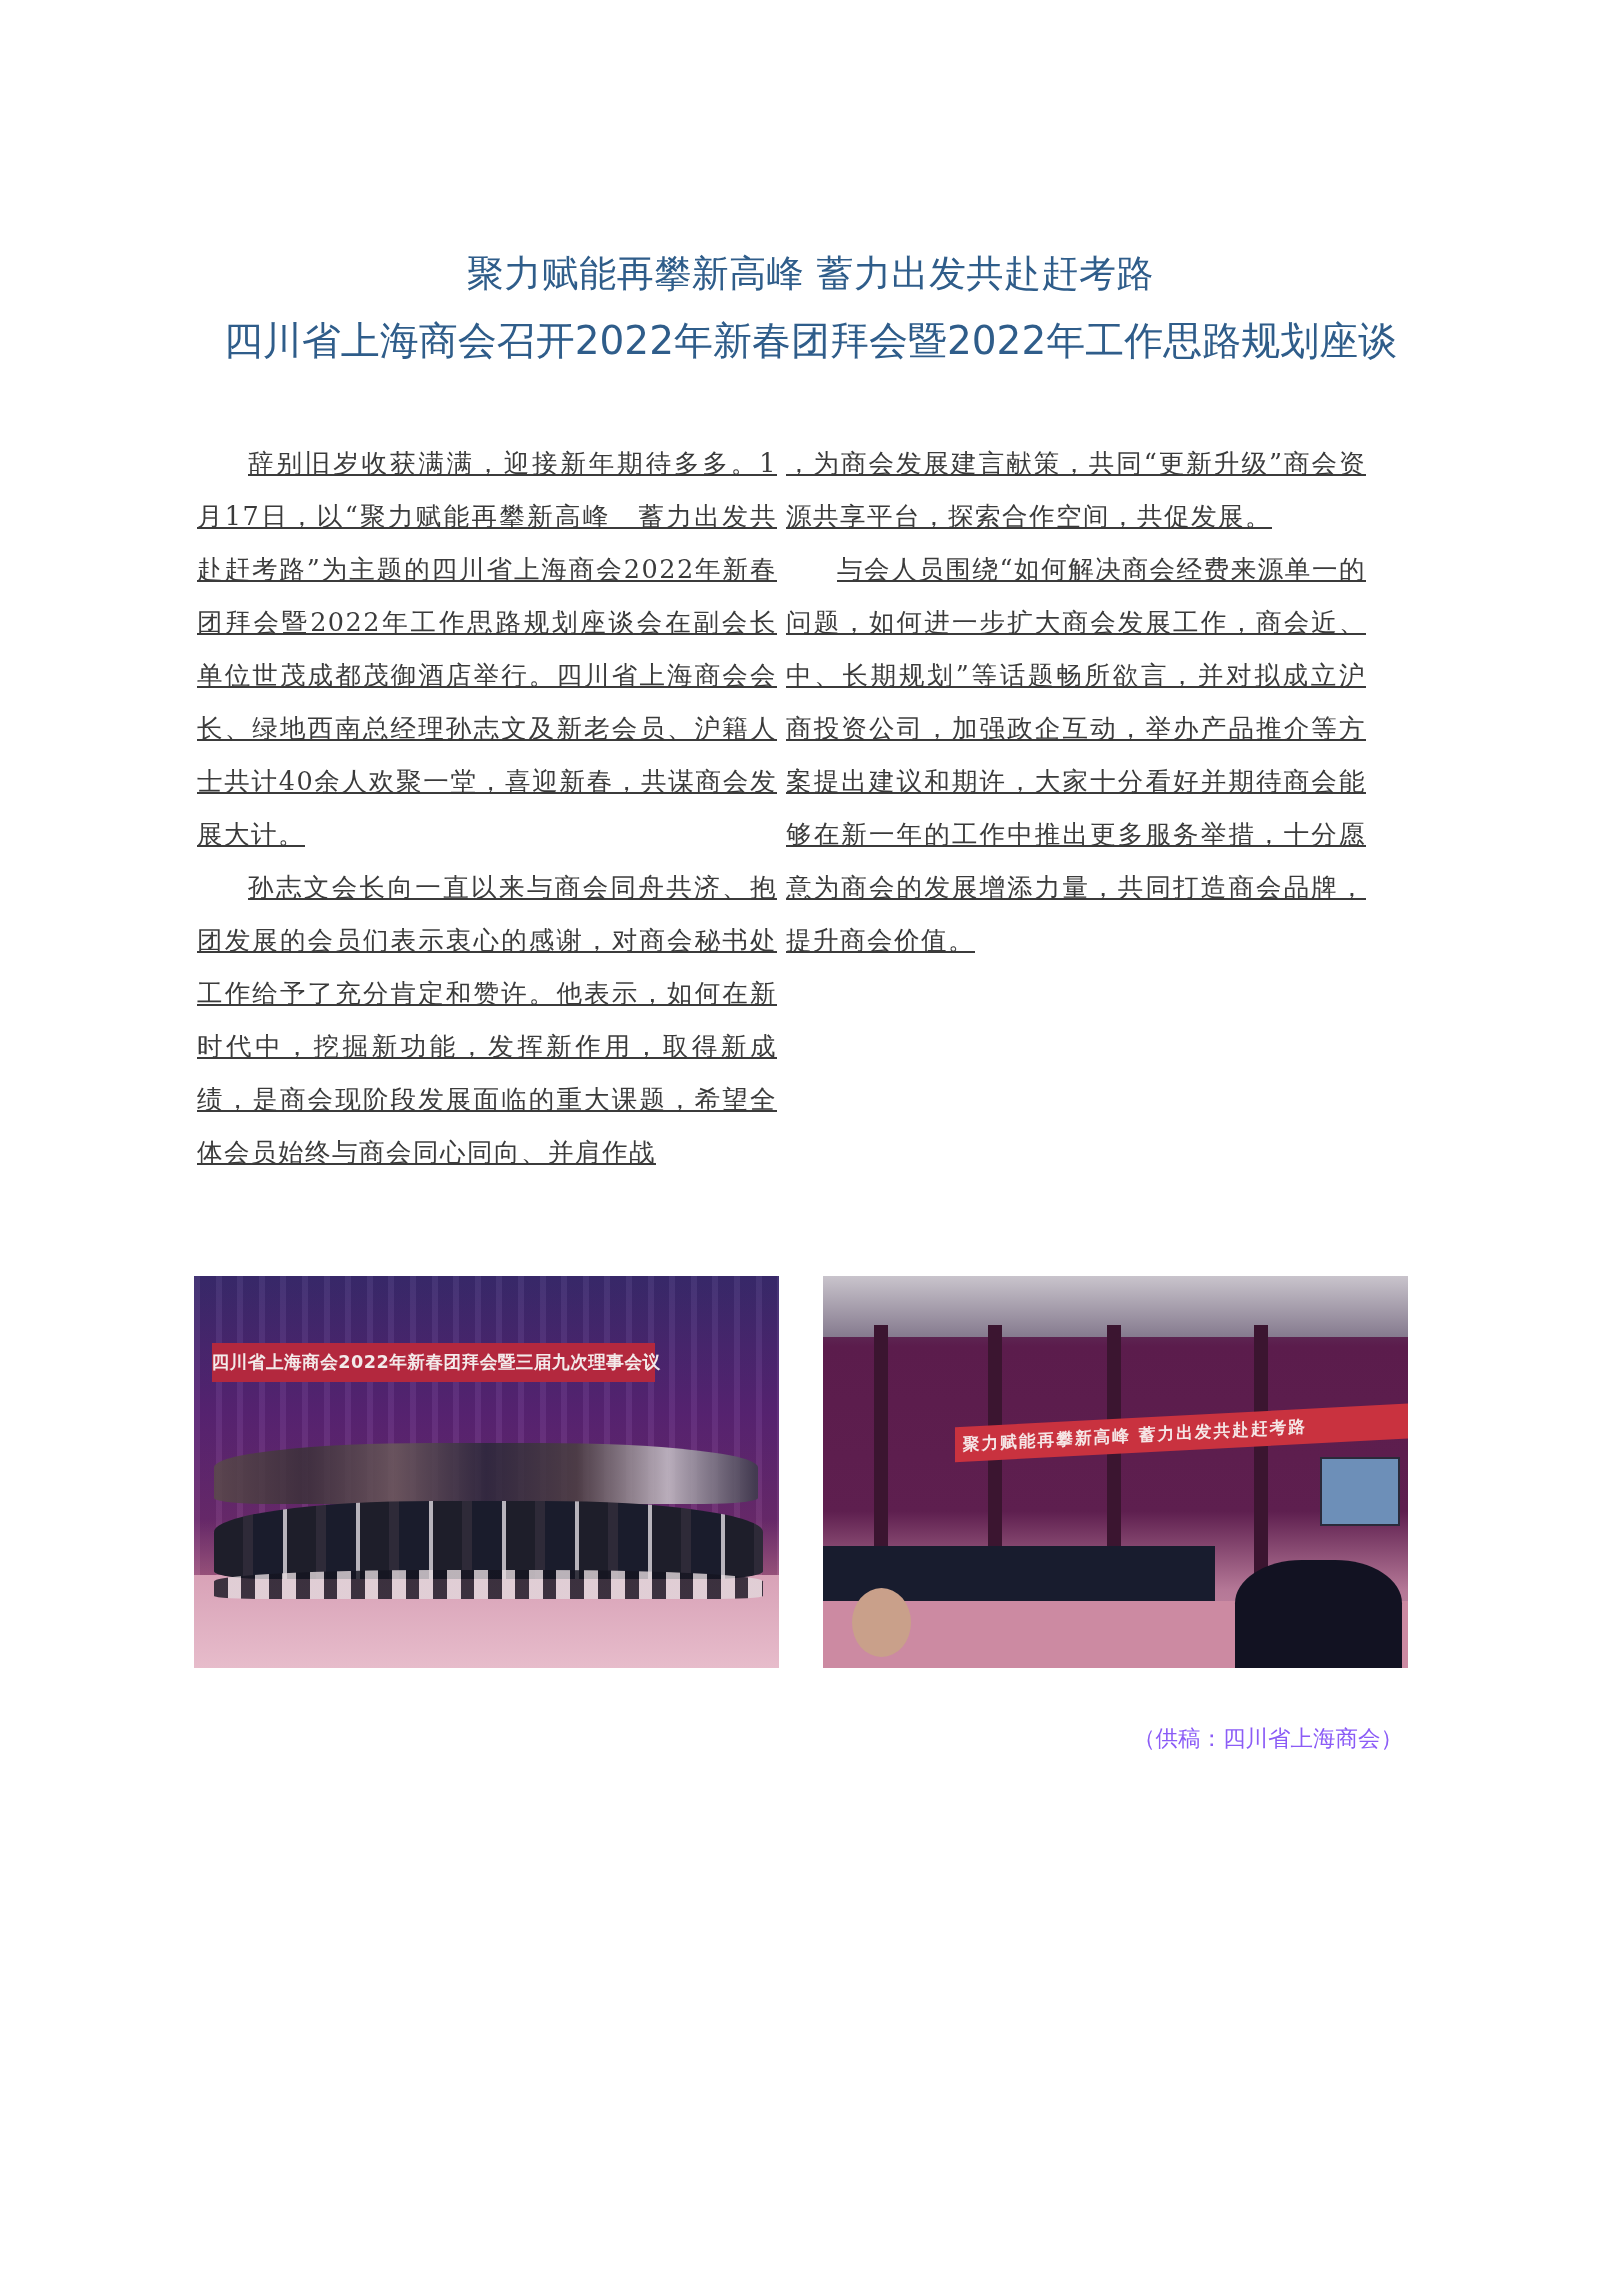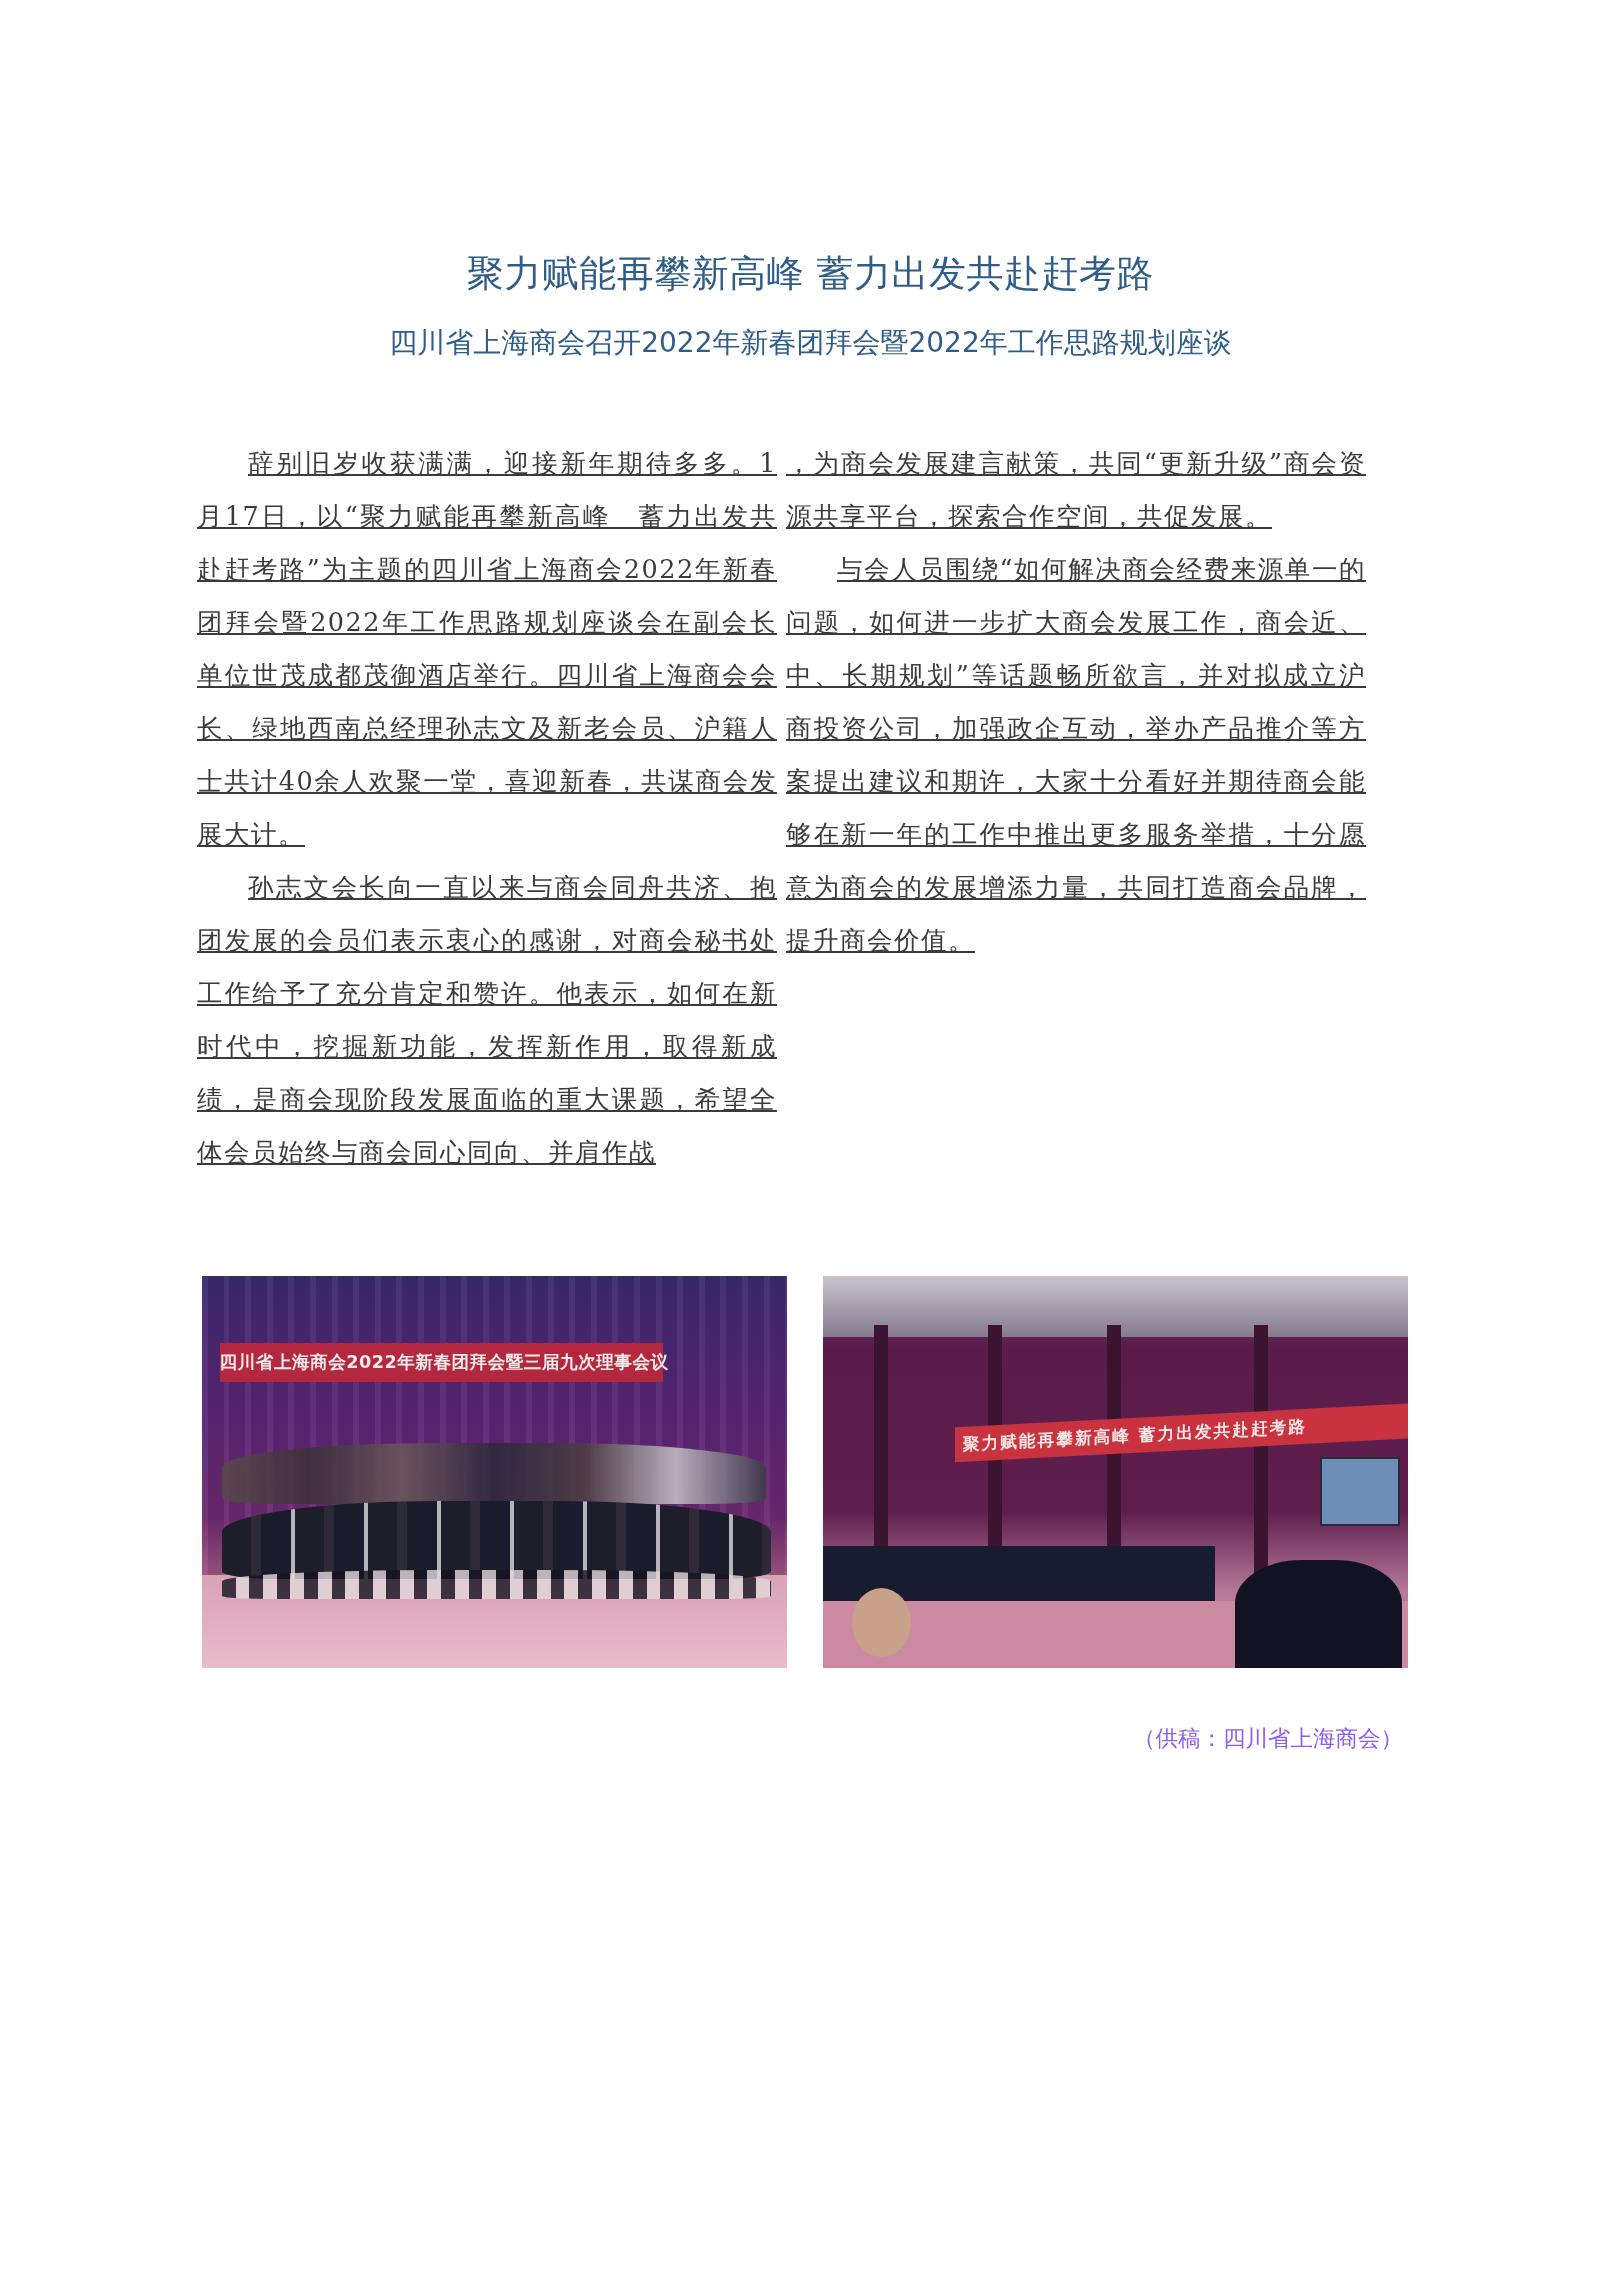--- a/index.html
+++ b/index.html
@@ -2,29 +2,29 @@
 <html><head>
   <meta charset="utf-8">
   <style>
     html, body { margin: 0; padding: 0; background: #ffffff; }
     body { width: 1621px; height: 2293px; position: relative; overflow: hidden;
       font-family: "DejaVu Serif", "Liberation Serif", serif; color: #3a3a3a; }
     .title { position: absolute; left: 0; width: 1621px; text-align: center;
       font-family: "DejaVu Sans", "Liberation Sans", sans-serif; color: #2f5d8a;
       font-size: 37px; letter-spacing: 0.5px; white-space: nowrap; }
     #t1 { top: 249px; }
-    #t2 { top: 314px; font-size: 28px; letter-spacing: 0px; margin-top: 10px; }
+    #t2 { top: 314px; font-size: 39px; letter-spacing: 0px; }
     .col { position: absolute; top: 437px; width: 580px; font-size: 25.5px;
       line-height: 53px; text-align: justify; color: #3b3b3b; letter-spacing: 1.5px; }
     #colL { left: 197px; }
     #colR { left: 786px; }
     .col p { margin: 0; text-indent: 2em; text-decoration: underline; }
     .col p.cont { text-indent: 0; }
     .photo { position: absolute; top: 1276px; width: 585px; height: 392px; overflow: hidden; }
-    #photoL { left: 202px; }
+    #photoL { left: 194px; }
     #photoR { left: 823px; }
     .credit { position: absolute; top: 1723px; right: 218px; font-size: 22.5px;
       font-family: "DejaVu Sans", "Liberation Sans", sans-serif; color: #8b5cf6; white-space: nowrap; }
     
     .p1-bg { position:absolute; inset:0; background: linear-gradient(180deg,#3a2a6e 0%,#5a2476 35%,#6b2a6e 62%,#a45a82 78%,#c98aa3 100%); }
     .curtain { position:absolute; inset:0; background: repeating-linear-gradient(90deg, rgba(255,255,255,0.05) 0 5.9px, rgba(0,0,0,0.06) 5.9px 21.6px); }
     .banner1 { position:absolute; left:17.6px; top:67px; width:443px; height:39px; background:#b3283e;
       color:#f3eaea; font-family:"DejaVu Sans","Liberation Sans",sans-serif; font-weight:bold;
       font-size:17.6px; line-height:39px; text-align:center; white-space:nowrap; letter-spacing:0.5px; }
     .crowd { position:absolute; left:19.6px; right:19.6px; top:147px; height:176px; }

